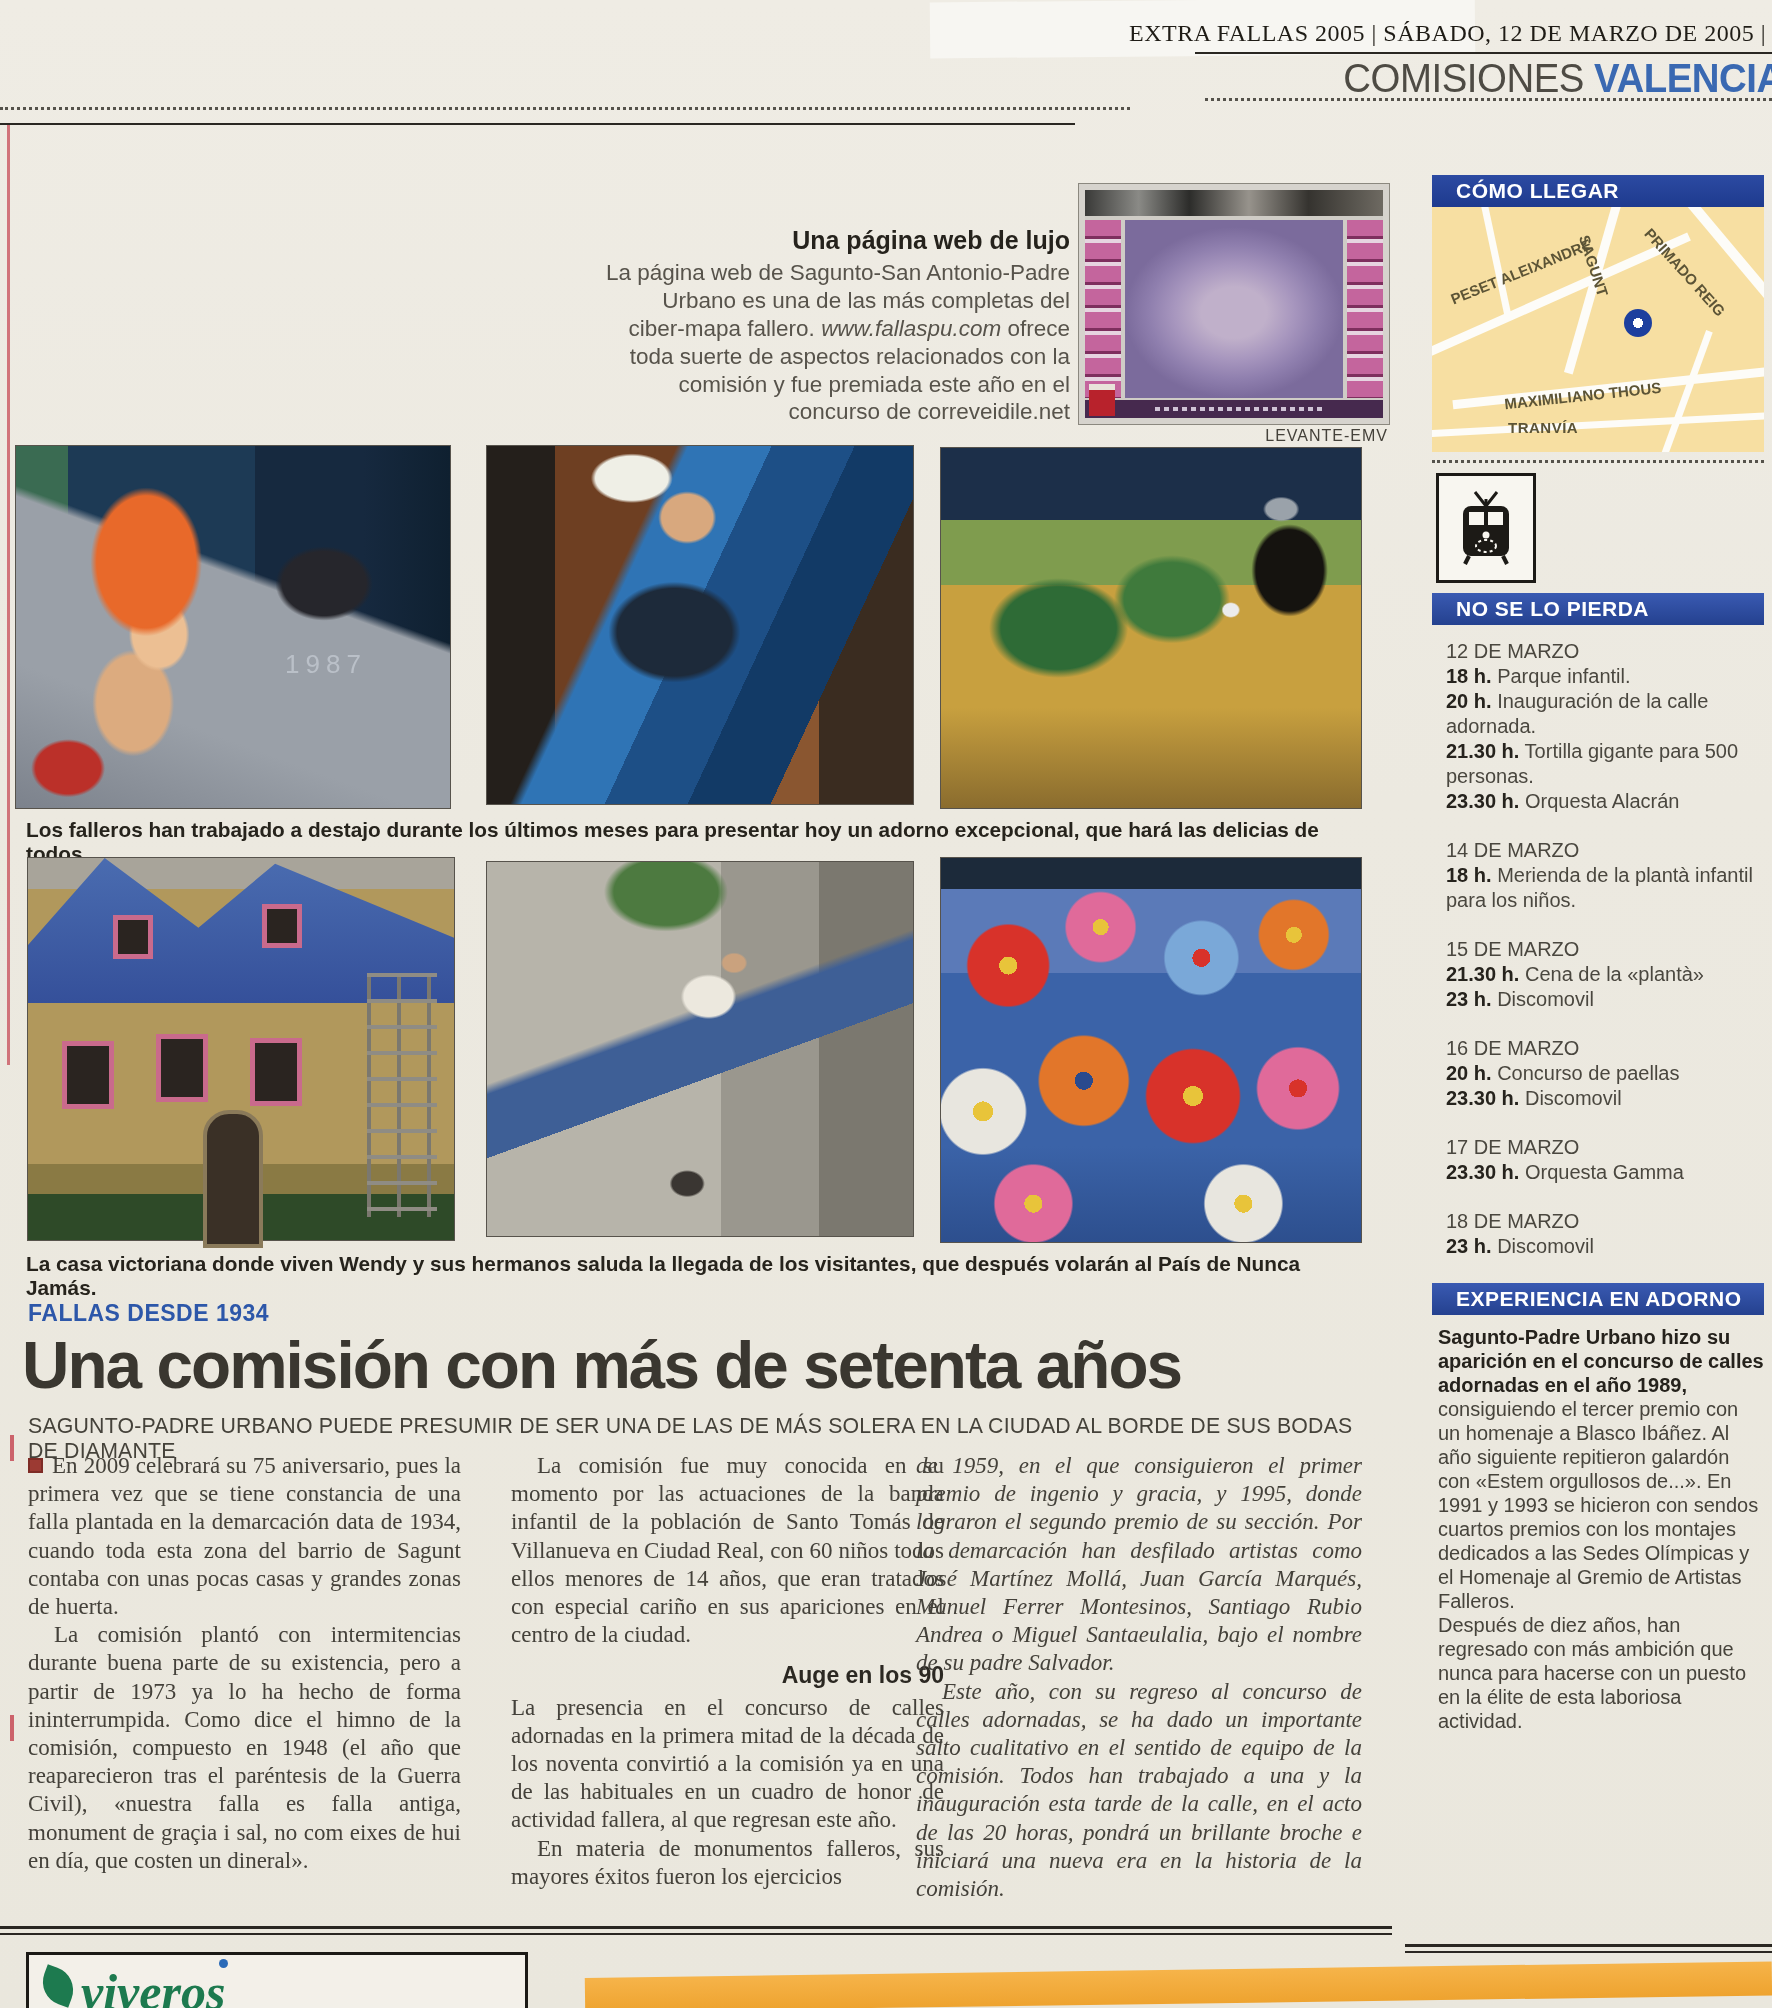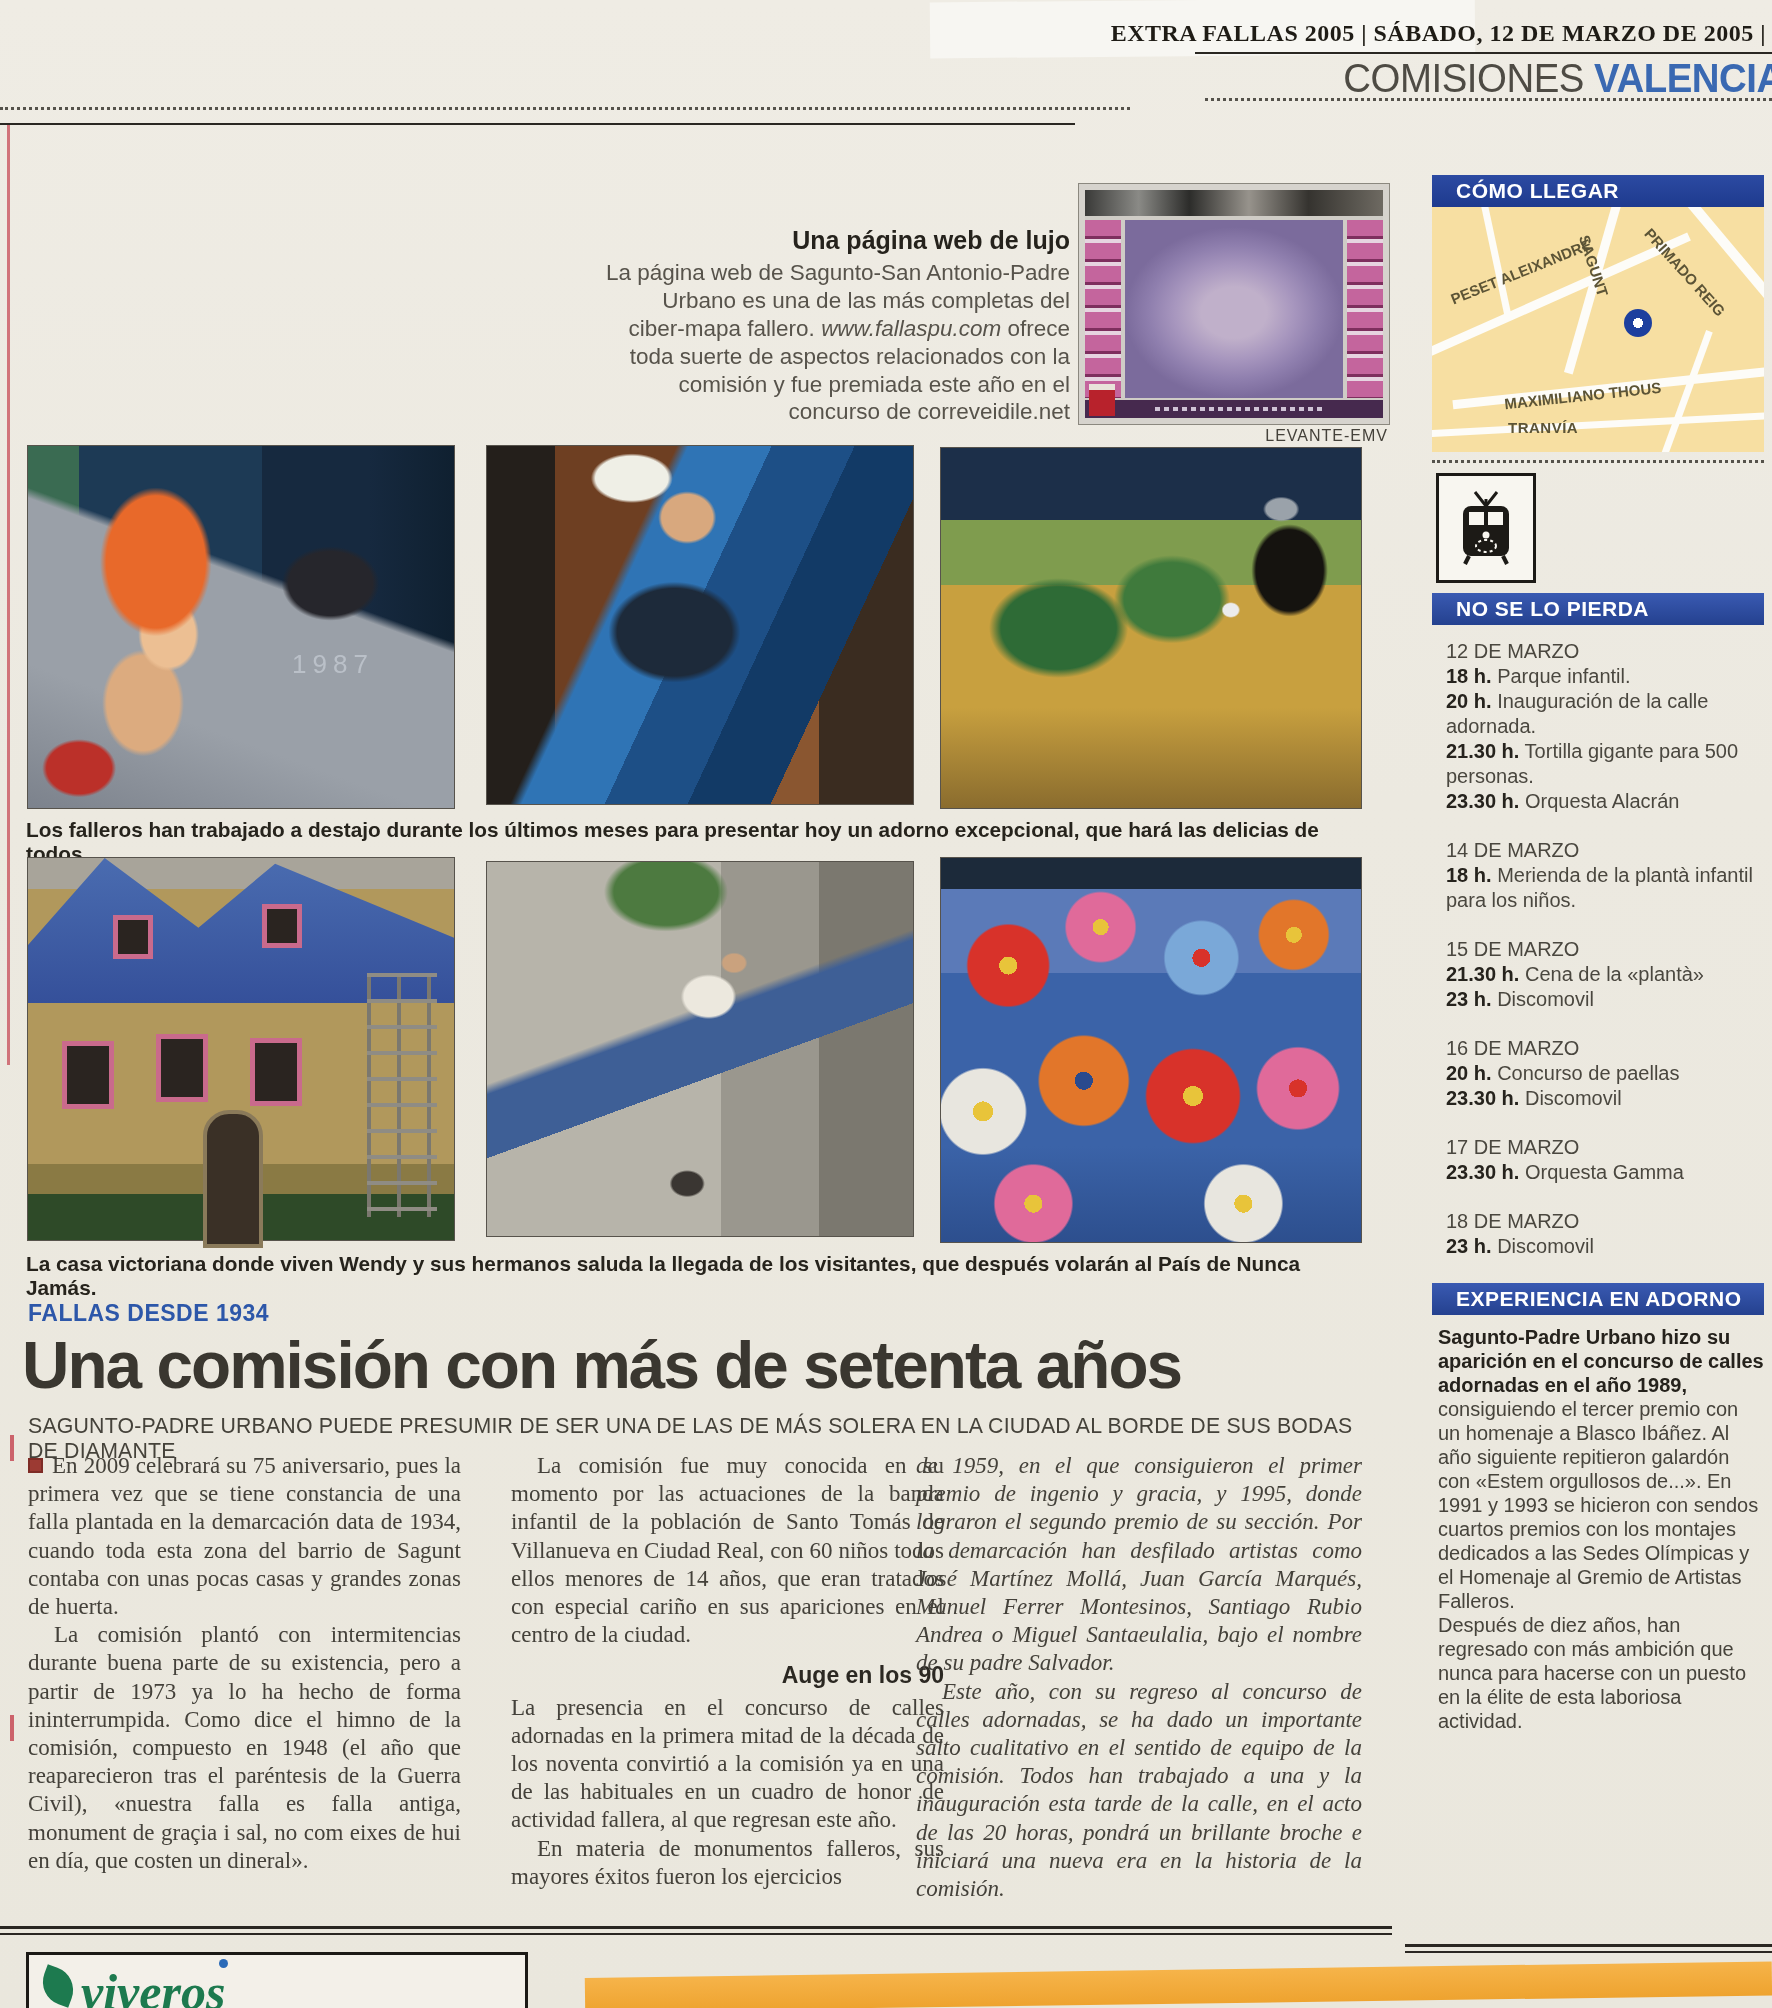--- a/index.html
+++ b/index.html
@@ -7,21 +7,21 @@
         background:linear-gradient(180deg,#efece4 0%,#ece9e0 40%,#eae7dd 100%);
         font-family:"Liberation Sans",sans-serif;color:#3c3932;}
   .abs{position:absolute;}
 
   
   .scan-band{left:930px;top:0;width:545px;height:56px;background:#f7f6f2;transform:rotate(-.5deg);}
   .red-edge{left:7px;top:125px;width:3px;height:940px;background:#c4414e;opacity:.7;}
   .red-tick{width:4px;height:26px;background:#c4414e;opacity:.8;}
 
   
-  .issue-line{top:20px;right:6px;font-family:"Liberation Serif",serif;font-weight:bold;
+  .issue-line{top:20px;right:6px;font-family:"Liberation Serif",serif;font-weight:normal;
               font-size:24px;color:#1f1c16;letter-spacing:.5px;}
   .rule-s1{left:1195px;top:52px;width:577px;height:2px;background:#2a2722;}
   .rule-s2{left:0;top:123px;width:1075px;height:2px;background:#2a2722;}
   .section-title{top:56px;right:-12px;font-size:40px;letter-spacing:-.5px;transform:scaleX(.96);transform-origin:right;}
   .section-title .plain{color:#4e4b44;font-weight:normal;}
   .section-title .strong{color:#3a69b2;font-weight:bold;}
   .dotted{border-top:3px dotted #55524b;height:0;}
   .rule-d1{left:0;top:107px;width:1130px;}
   .rule-d2{left:1205px;top:98px;width:567px;}
 
@@ -197,21 +197,21 @@
   <div class="abs webshot">
     <div class="ws-head"></div>
     <div class="ws-side l"></div>
     <div class="ws-side r"></div>
     <div class="ws-center"></div>
     <div class="ws-foot"></div>
     <div class="ws-logo"></div>
   </div>
   <div class="abs credit">LEVANTE-EMV</div>
 
-  <div class="photo p1" style="left:28px;top:446px;width:426px;height:362px;">
+  <div class="photo p1" style="left:16px;top:446px;width:426px;height:362px;padding-left:8px;">
     <div class="p1-num">1987</div>
   </div>
   <div class="photo p2" style="left:487px;top:446px;width:426px;height:358px;"></div>
   <div class="photo p3" style="left:941px;top:448px;width:420px;height:360px;"></div>
   <div class="abs cap" style="top:818px;">Los falleros han trabajado a destajo durante los últimos meses para presentar hoy un adorno excepcional, que hará las delicias de todos.</div>
 
   <div class="photo p4" style="left:28px;top:858px;width:426px;height:382px;">
     <div class="roof"></div>
     <div class="win w1"></div>
     <div class="win w2"></div>

